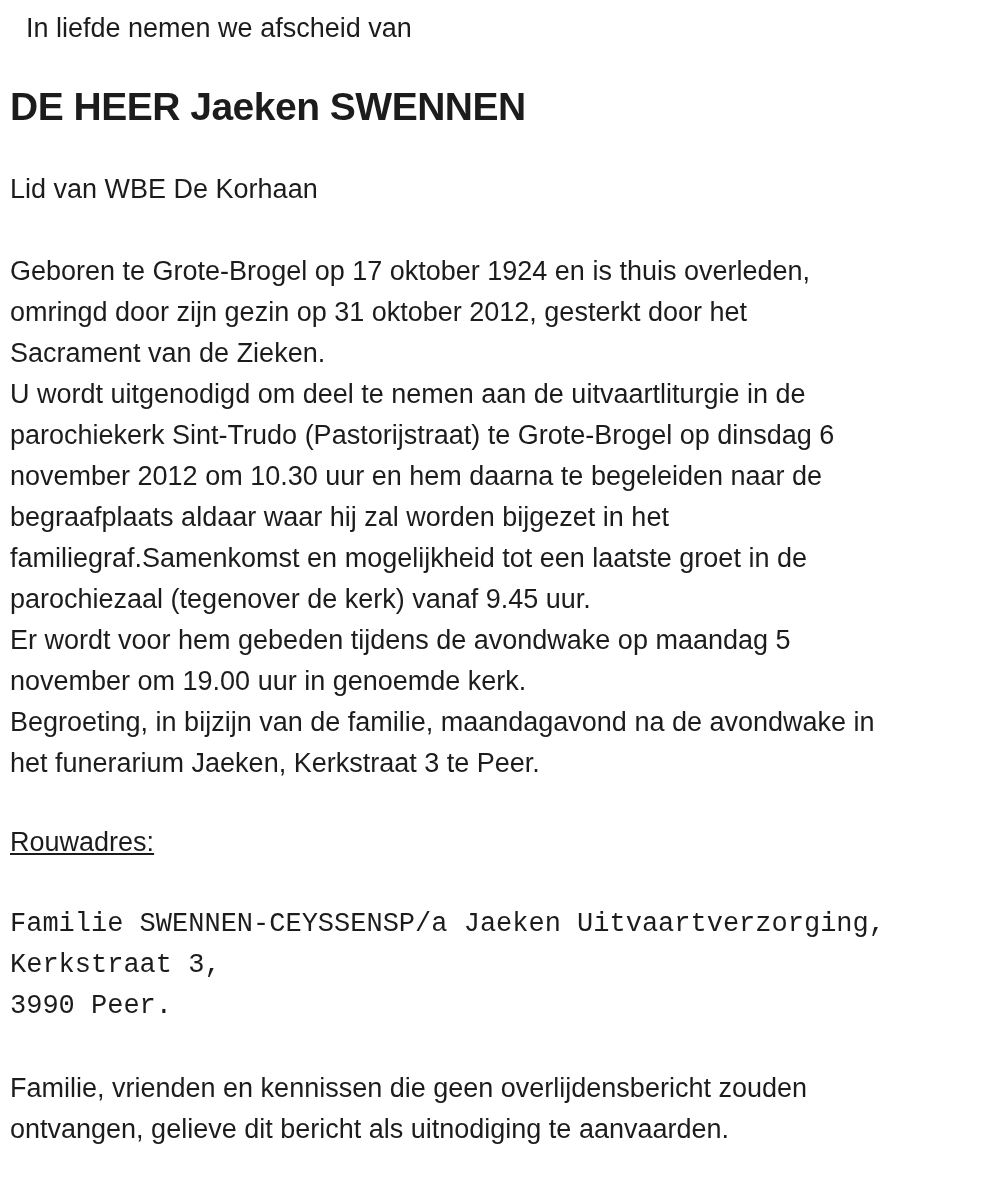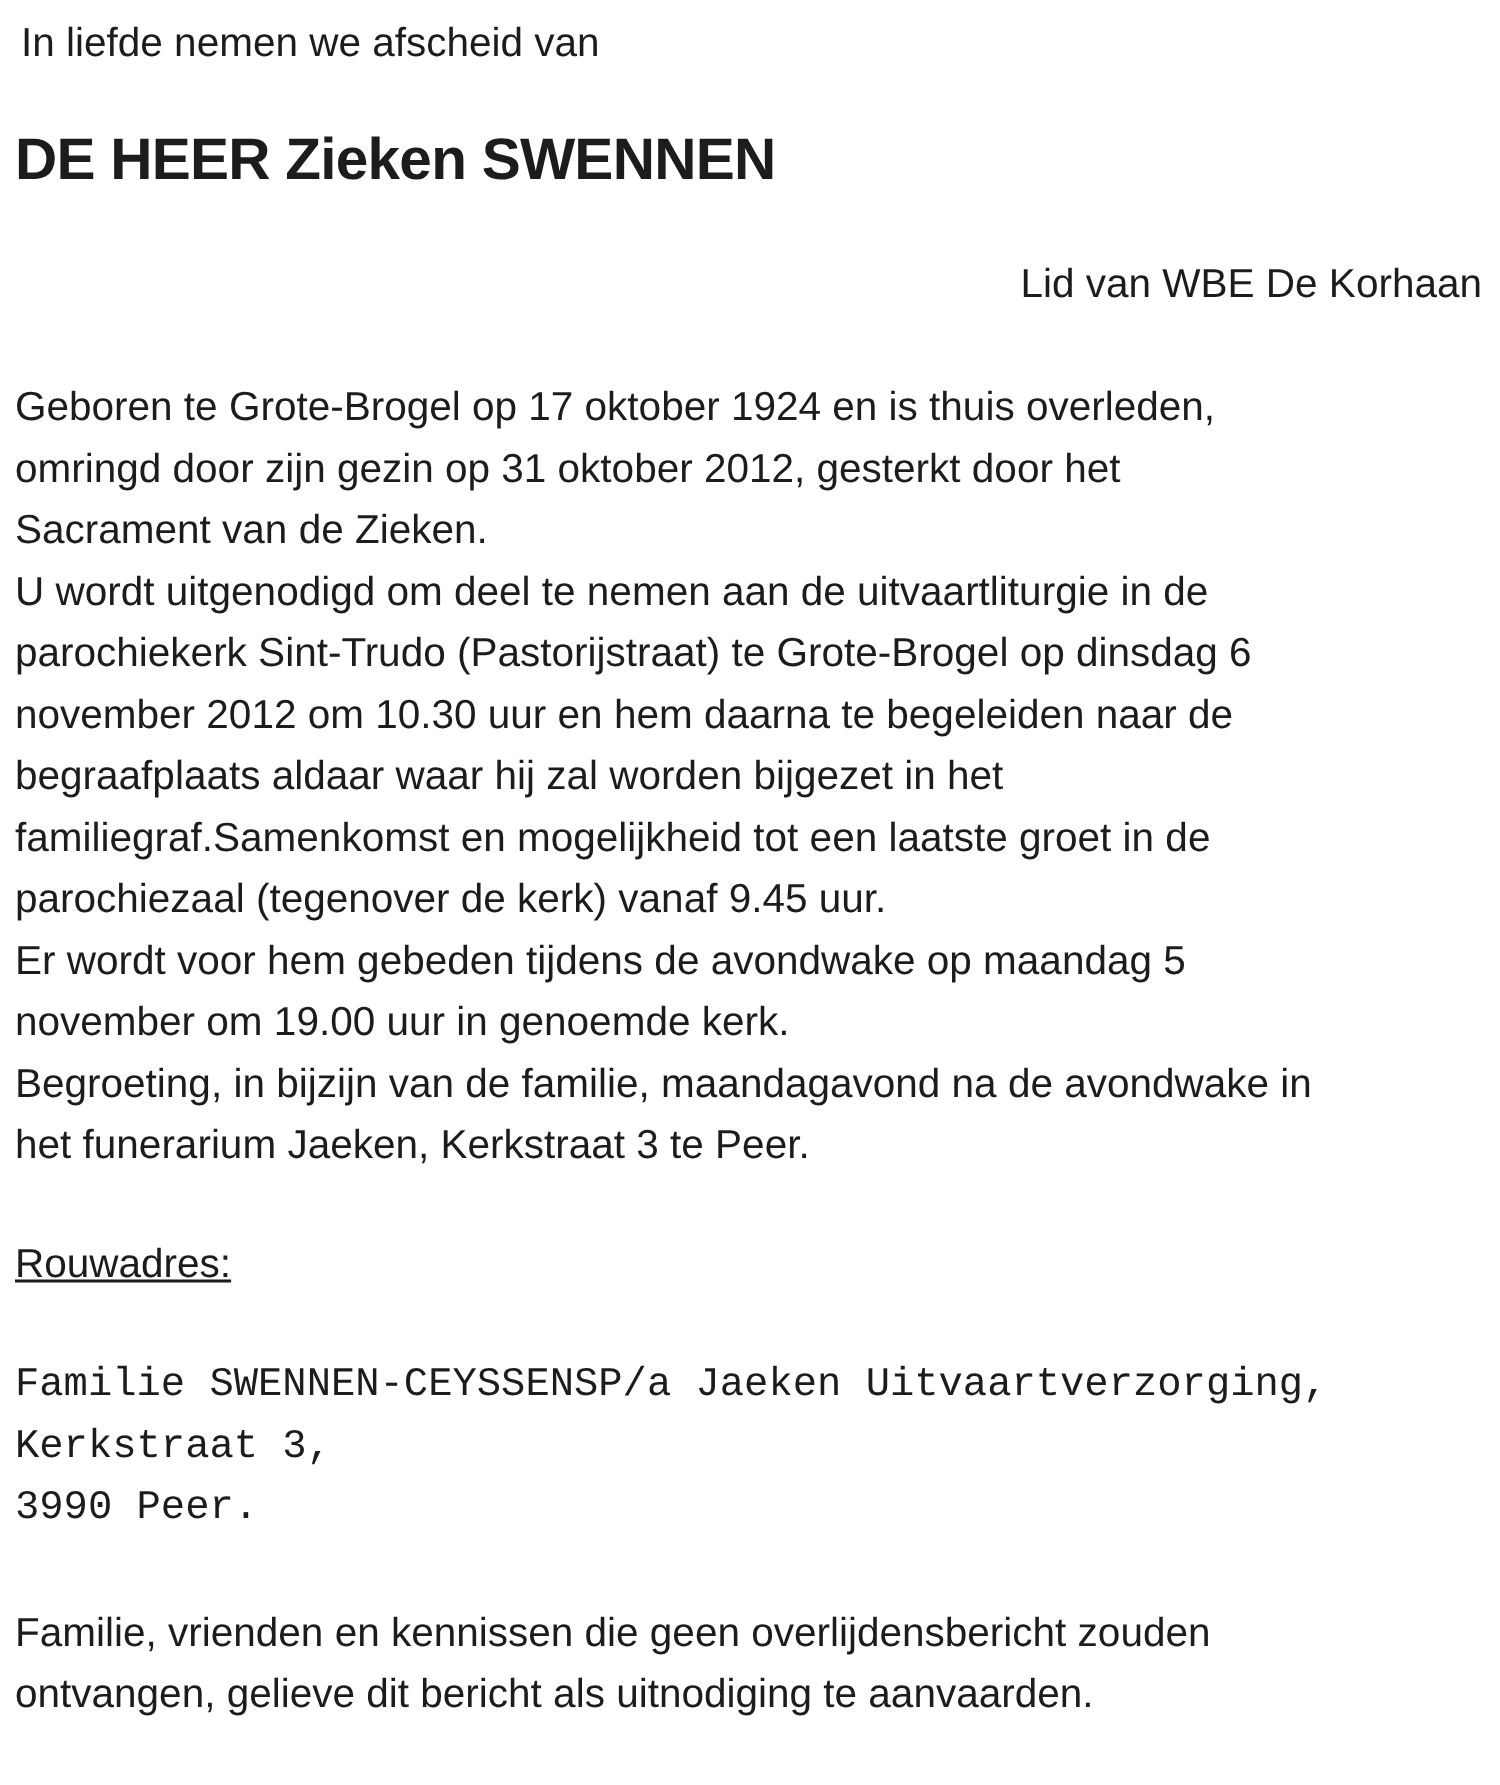--- a/index.html
+++ b/index.html
@@ -15,35 +15,34 @@
     font-family: "Liberation Sans", "DejaVu Sans", sans-serif;
     color: #1c1c1c;
     font-size: 27px;
     line-height: 41px;
     overflow: hidden;
   }
   .line, .multiline {
     white-space: pre-line;
   }
   .intro {
-    margin: 0 0 34px 4px;
+    margin: 0 0 34px 16px;
   }
   .deceased-name {
     font-size: 39px;
     font-weight: 700;
     line-height: 48px;
     margin: 0;
     letter-spacing: -0.5px;
   }
   .spouse {
     margin: 2px 0 0 0;
   }
   .membership {
     margin: 38px 0 0 0;
-    text-align: right;
   }
   .announcement {
     margin: 41px 0 0 0;
   }
   .mourning-label {
     margin: 38px 0 0 0;
     text-decoration: underline;
   }
   .mourning-address {
     margin: 41px 0 0 0;
@@ -53,21 +52,21 @@
     margin: 41px 0 0 0;
   }
 </style>
 </head>
 <body>
 
 <main>
 
   <p class="line intro">In liefde nemen we afscheid van</p>
 
-  <h1 class="deceased-name">DE HEER Zieken SWENNEN</h1>
+  <h1 class="deceased-name">DE HEER Jaeken SWENNEN</h1>
 
 
   <p class="line membership">Lid van WBE De Korhaan</p>
 
   <p class="multiline announcement">Geboren te Grote-Brogel op 17 oktober 1924 en is thuis overleden,
 omringd door zijn gezin op 31 oktober 2012, gesterkt door het
 Sacrament van de Zieken.
 U wordt uitgenodigd om deel te nemen aan de uitvaartliturgie in de
 parochiekerk Sint-Trudo (Pastorijstraat) te Grote-Brogel op dinsdag 6
 november 2012 om 10.30 uur en hem daarna te begeleiden naar de

